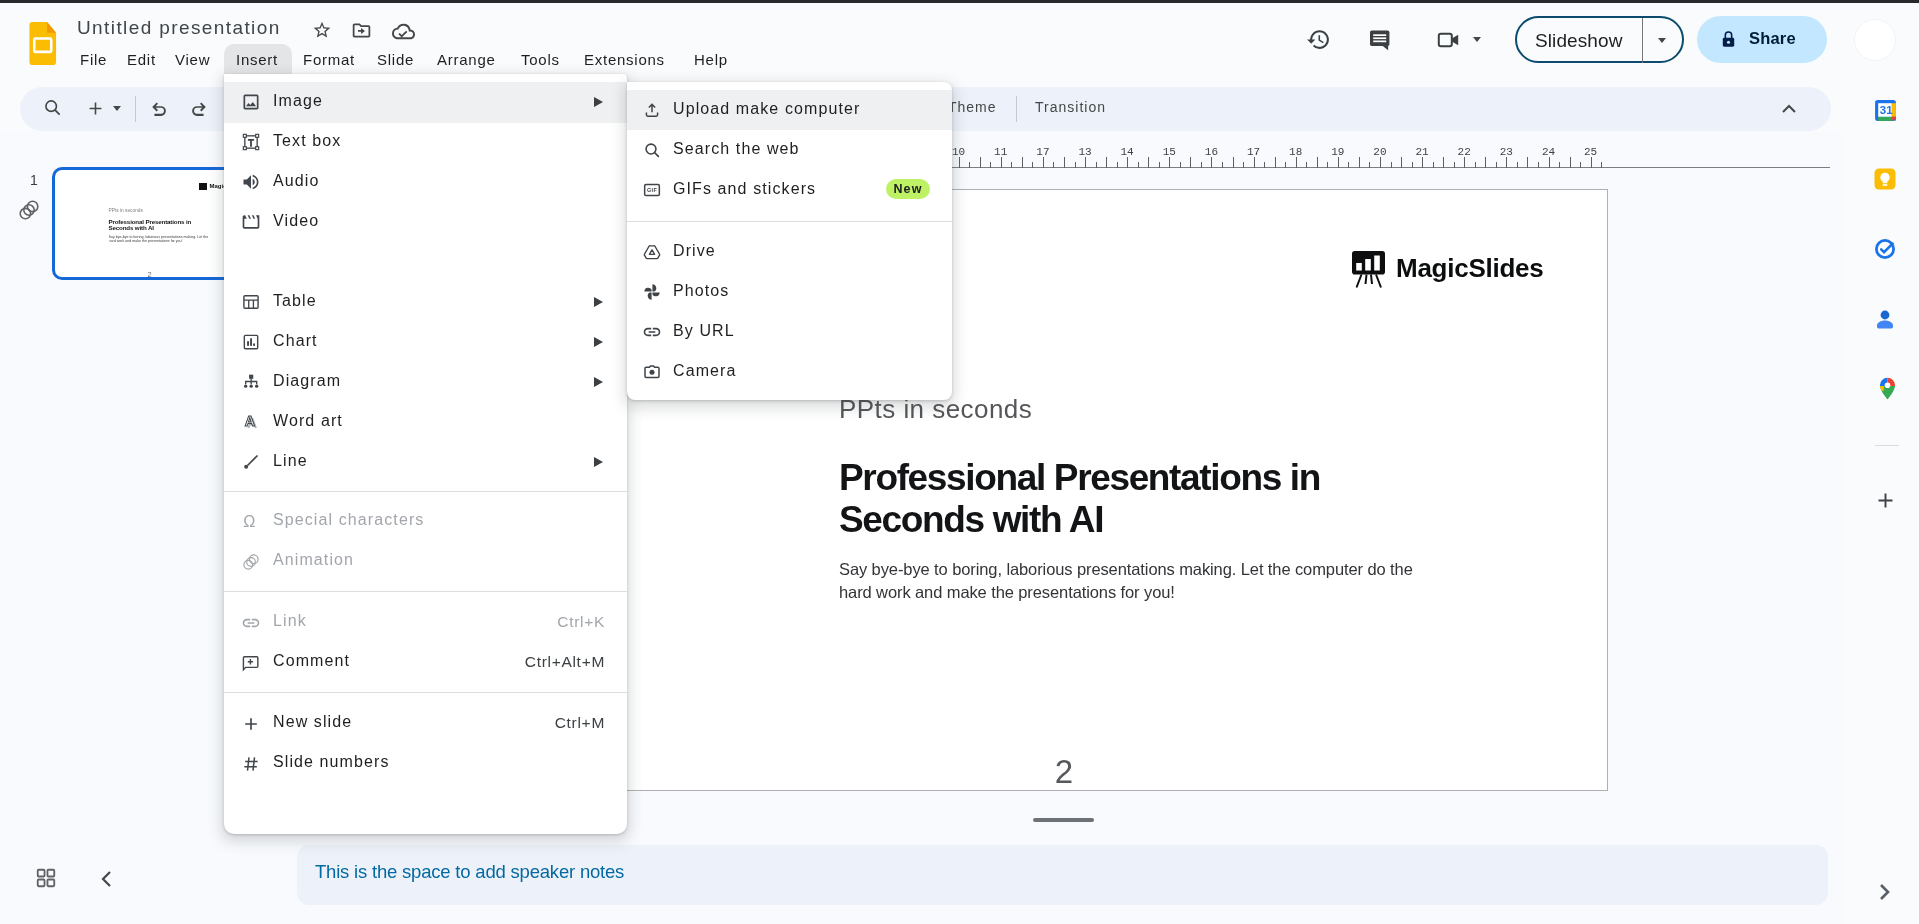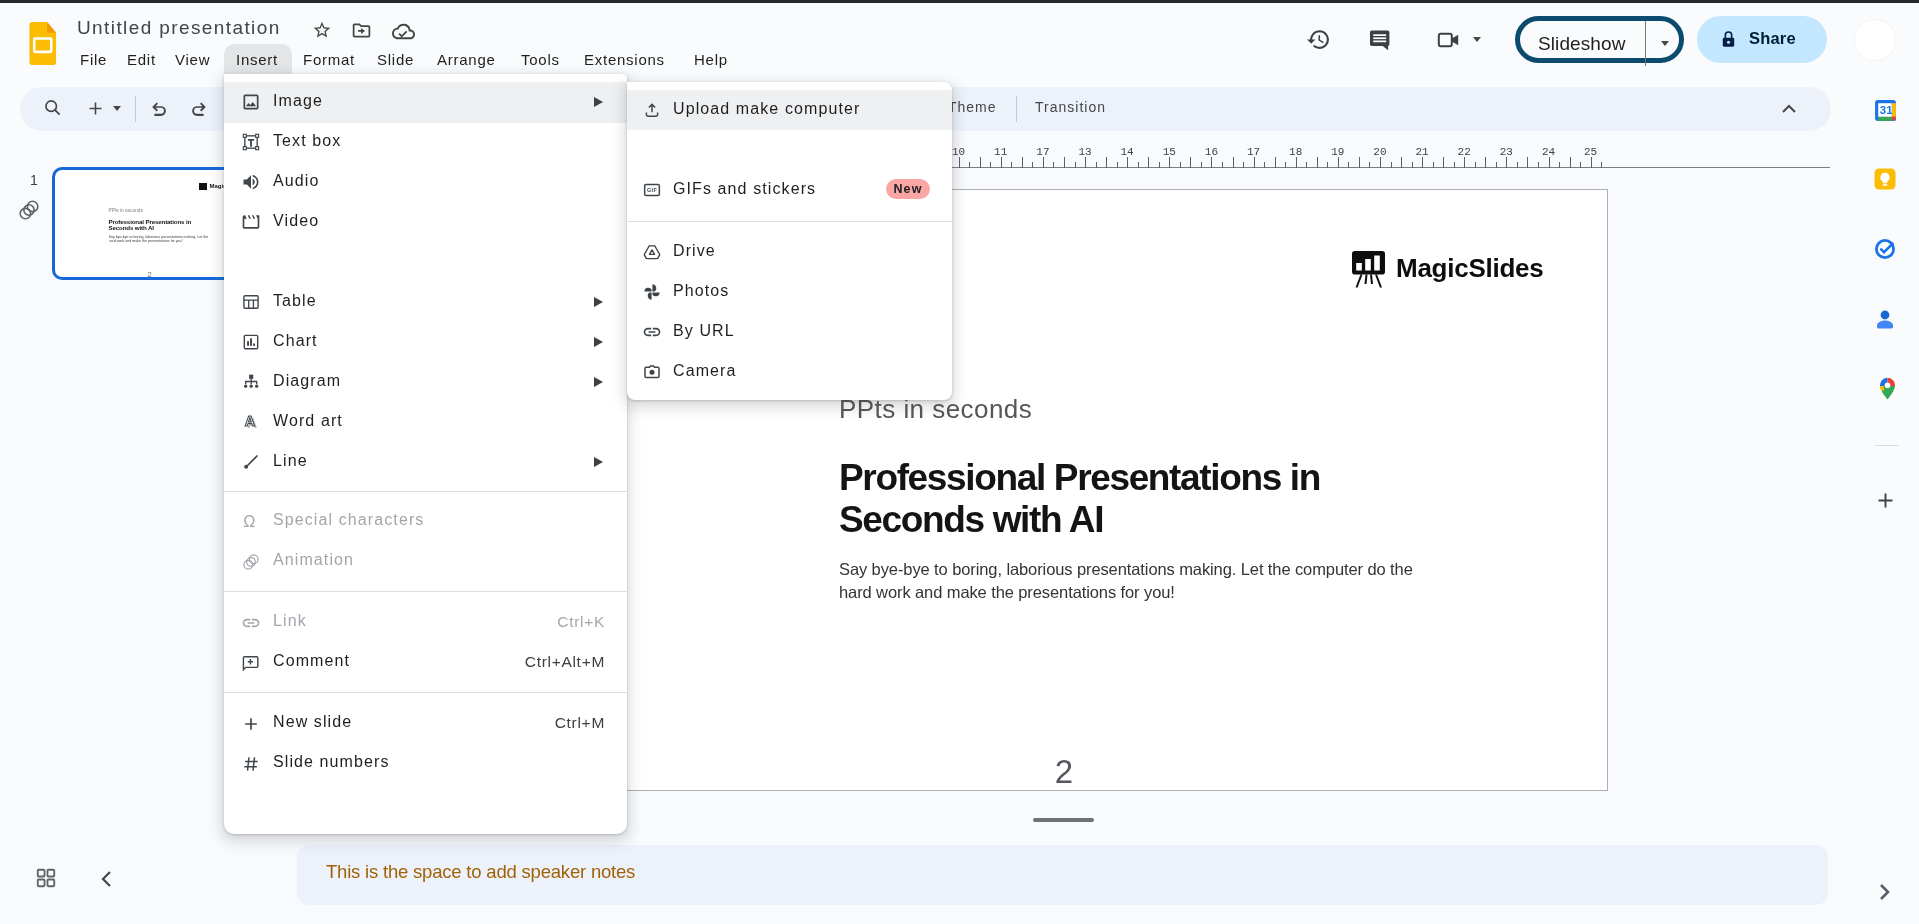--- a/index.html
+++ b/index.html
@@ -21,43 +21,43 @@
 .tk.s { top:162px; height:5.5px; }
 .rn { position:absolute; top:147px; width:24px; text-align:center; font-family:"Liberation Mono",monospace; font-size:11px; color:#3f4245; line-height:11px; background:transparent; }
 #page { left:537px; top:189px; width:1071px; height:602px; background:#fff; border:1px solid #adb0b3; }
 #mslogo-txt { left:1396px; top:253px; font-size:26px; font-weight:bold; color:#0c0d0e; letter-spacing:-0.25px; }
 #ppts { left:839px; top:393.5px; font-size:26px; color:#55565a; letter-spacing:.45px; }
 #stitle { left:839px; top:457px; font-size:37px; line-height:42px; font-weight:bold; color:#131416; letter-spacing:-1.35px; }
 #sbody { left:839px; top:558px; font-size:16.5px; line-height:23px; color:#323437; letter-spacing:-0.1px; }
 #pgnum { left:1046px; top:752.5px; width:36px; text-align:center; font-size:33px; color:#55585c; }
 #hscroll { left:1033px; top:818px; width:61px; height:4px; border-radius:2px; background:#6e7276; }
 #notes { left:297px; top:845px; width:1531px; height:60px; border-radius:12px; background:#edf2fa; }
-#notes span { position:absolute; left:29px; top:16px; font-size:18.5px; color:#a16207; letter-spacing:-0.2px; }
+#notes span { position:absolute; left:18px; top:16px; font-size:18.5px; color:#0369a1; letter-spacing:-0.2px; }
 #film1 { left:27px; top:172px; width:14px; text-align:center; font-size:14px; color:#3c4043; }
 #thumb { left:51.5px; top:167px; width:201px; height:113px; background:#fff; border:3px solid #1668d8; border-radius:10px; overflow:hidden; }
 .sidebar-ic { position:absolute; }
 #sep-side { left:1875px; top:445px; width:24px; height:1px; background:#dadce0; }
 #menu { left:224px; top:73.5px; width:403px; height:760px; background:#fff; border-radius:0 4px 10px 10px;
   box-shadow:0 1px 3px rgba(60,64,67,.25), 0 5px 14px 3px rgba(60,64,67,.18); }
 #submenu { left:627px; top:82px; width:325px; height:318px; background:#fff; border-radius:0 8px 8px 8px;
   box-shadow:0 1px 3px rgba(60,64,67,.25), 0 5px 14px 3px rgba(60,64,67,.18); }
 .mr { position:absolute; left:0; width:100%; height:40px; }
 .mi { position:absolute; left:17px; top:10px; width:20px; height:20px; }
 #submenu .mi { left:14.5px; }
 .ml { position:absolute; left:49px; top:9.5px; font-size:16px; color:#1f1f1f; white-space:nowrap; letter-spacing:1.1px; }
 #submenu .ml { left:46px; }
 .dis .ml { color:#a2a6ab; }
 .sc { position:absolute; right:22px; top:10.5px; font-size:15.5px; color:#3c4043; letter-spacing:.7px; }
 .dissc { color:#a2a6ab; }
 .sar { position:absolute; right:24px; top:15px; width:0; height:0; border-top:5px solid transparent; border-bottom:5px solid transparent; border-left:9px solid #3c4043; }
 .msep { position:absolute; left:0; width:100%; height:1px; background:#dcdee0; }
 .hl { position:absolute; left:0; width:100%; background:#eef0f2; }
-.newbadge { position:absolute; left:213px; top:-1px; width:44px; height:20px; border-radius:10px; background:#fca5a5;
+.newbadge { position:absolute; left:213px; top:-1px; width:44px; height:20px; border-radius:10px; background:#bef264;
   color:#202124; font-size:12.5px; font-weight:bold; text-align:center; line-height:20px; }
-#slideshow { left:1515px; top:15.5px; width:169px; height:47px; border:5px solid #0c4a6e; border-radius:24px; background:#f9fbfd; }
+#slideshow { left:1515px; top:15.5px; width:169px; height:47px; border:2px solid #0c4a6e; border-radius:24px; background:#f9fbfd; }
 #slideshow .txt { position:absolute; left:18px; top:12px; font-size:19px; color:#1f1f1f; letter-spacing:.1px; }
 #slideshow .div { position:absolute; left:125px; top:0; width:1px; height:45px; background:#747775; }
 #slideshow .caret { left:141px; top:20px; }
 #share { left:1697px; top:15.5px; width:130px; height:47px; border-radius:24px; background:#c2e7ff; }
 #share .txt { position:absolute; left:52px; top:13px; font-size:16.5px; font-weight:bold; color:#001d35; letter-spacing:.2px; }
 #avatar { left:1855px; top:20px; width:40px; height:40px; border-radius:50%; background:#fff; box-shadow:0 0 0 1px rgba(0,0,0,.03); }
 .chev { position:absolute; }
 </style></head>
 <body>
 <div class="abs" id="canvas"></div>
@@ -446,20 +446,27 @@
   </div>
 <div class="abs" id="submenu">
     <div class="hl" style="top:8px;height:40px"></div>
     <div class="mr " style="top:8px">
       <span class="mi"><svg width="20" height="20" viewBox="0 0 24 24">
           <path fill="none" stroke="#3f4449" stroke-width="1.8" d="M12 14.8V5.6M8.2 9.1L12 5.3l3.8 3.8"></path>
           <path fill="none" stroke="#3f4449" stroke-width="1.8" d="M5.3 15v2.8A1.6 1.6 0 0 0 6.9 19.4h10.2a1.6 1.6 0 0 0 1.6-1.6V15"></path>
         </svg></span>
       <span class="ml">Upload make computer</span>
     </div>
+    <div class="mr " style="top:48px">
+      <span class="mi"><svg width="20" height="20" viewBox="0 0 24 24">
+          <circle cx="10.8" cy="10.8" r="5.9" fill="none" stroke="#3f4449" stroke-width="1.9"></circle>
+          <path stroke="#3f4449" stroke-width="2.1" stroke-linecap="round" d="M15.3 15.3l4.3 4.3"></path>
+        </svg></span>
+      <span class="ml">Search the web</span>
+    </div>
     <div class="mr " style="top:88px">
       <span class="mi"><svg width="20" height="20" viewBox="0 0 24 24">
           <rect x="3.2" y="5.3" width="17.6" height="13.4" rx="1.6" fill="none" stroke="#3f4449" stroke-width="1.8"></rect>
           <text x="5.9" y="14.6" font-family="Liberation Sans,sans-serif" font-size="6.6" font-weight="bold" letter-spacing=".4" fill="#3f4449">GIF</text>
         </svg></span>
       <span class="ml">GIFs and stickers<span class="newbadge">New</span></span>
     </div>
     <div class="msep" style="top:139px"></div>
     <div class="mr " style="top:150px">
       <span class="mi"><svg width="20" height="20" viewBox="0 0 24 24">

